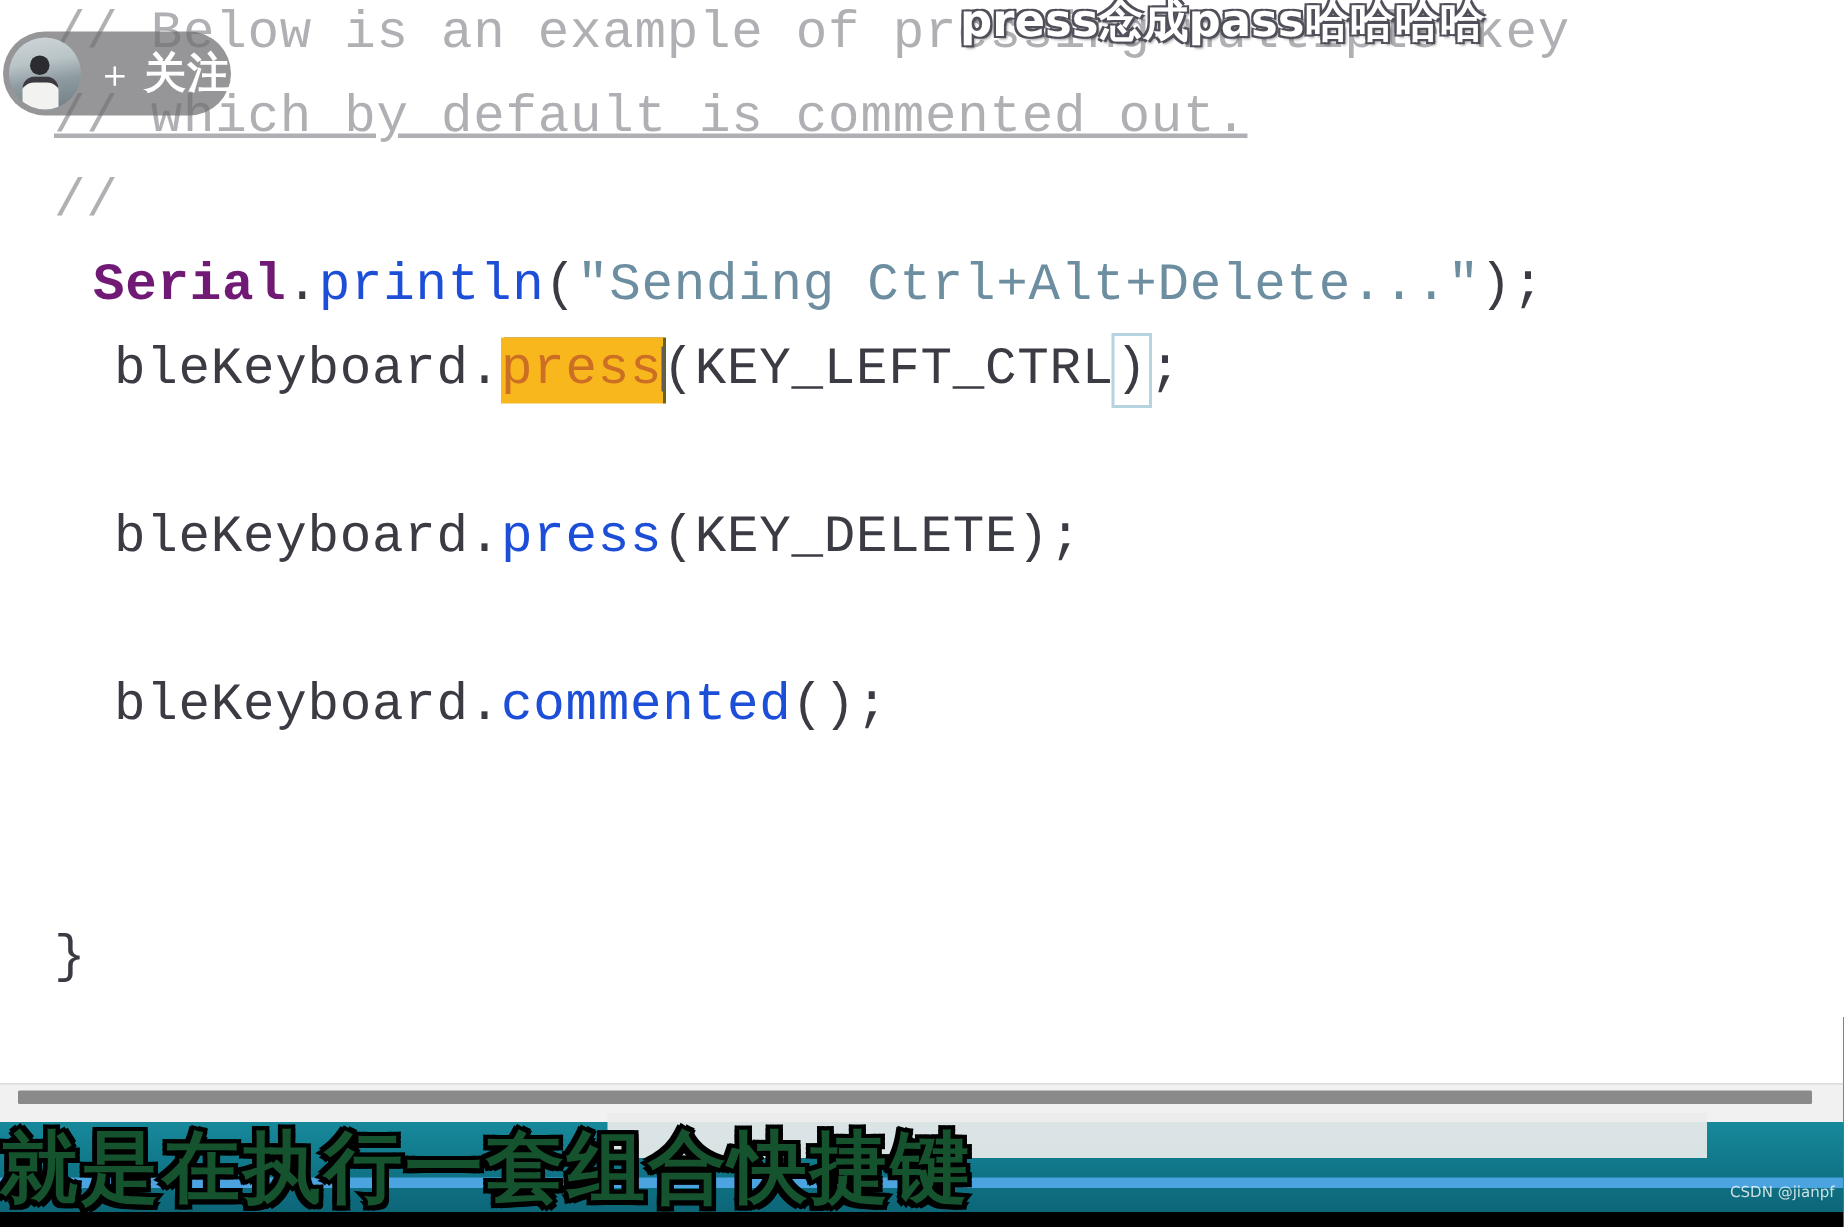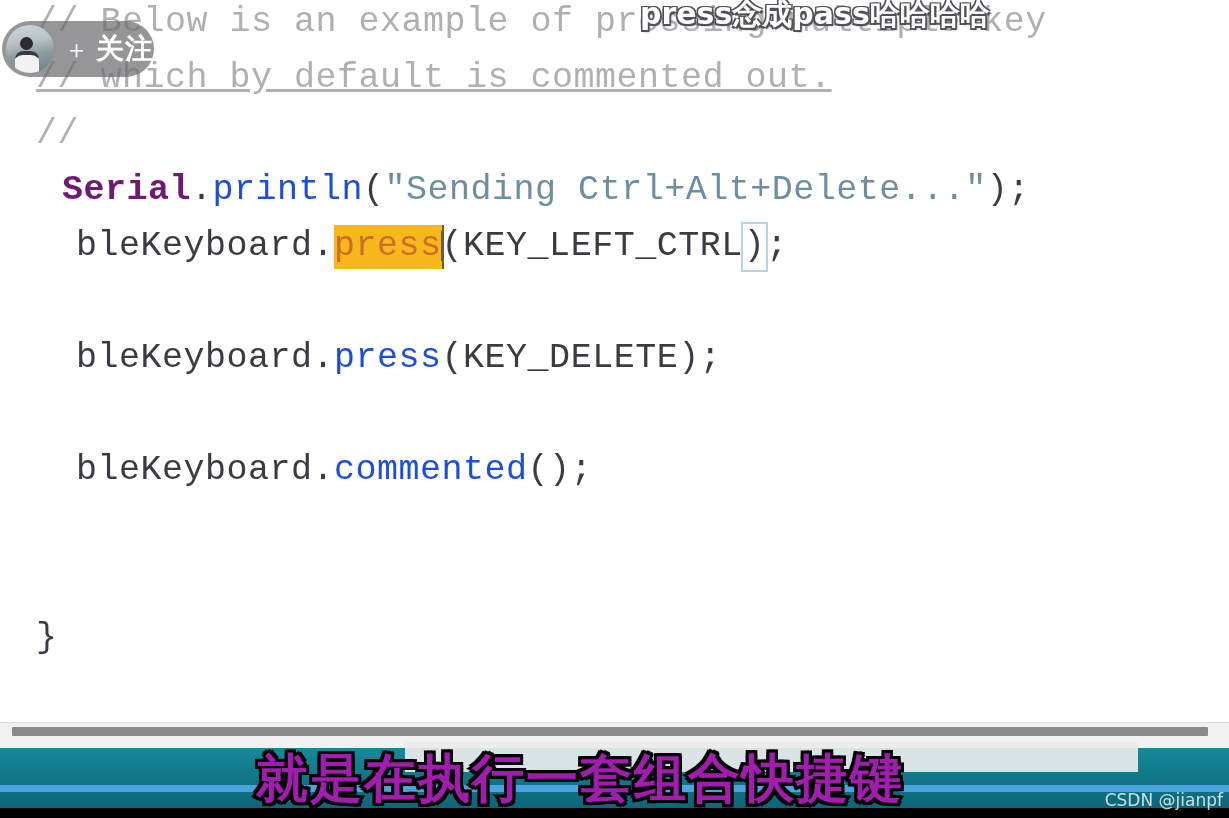--- a/index.html
+++ b/index.html
@@ -130,26 +130,25 @@
     width: 733px;
     height: 30px;
     background: #ebebeb;
     opacity: 0.92;
   }
   #caption {
     position: absolute;
     left: 0;
     top: 744px;
     width: 1160px;
-    text-align: center;
     font-family: "DejaVu Sans", "Liberation Sans", sans-serif;
     font-size: 52px;
     font-weight: bold;
     letter-spacing: 2px;
-    color: #a21caf;
+    color: #14532d;
     -webkit-text-stroke: 5px #000;
     paint-order: stroke fill;
     text-shadow:
       -3px -3px 0 #000, 3px -3px 0 #000,
       -3px  3px 0 #000, 3px  3px 0 #000,
        0px -3px 0 #000, 0px  3px 0 #000,
       -3px  0px 0 #000, 3px  0px 0 #000;
     white-space: nowrap;
   }
 
@@ -224,21 +223,21 @@
     margin-left: 7px;
     letter-spacing: 1px;
   }
 
   
   #watermark {
     position: absolute;
     right: 6px;
     top: 790px;
     font-family: "DejaVu Sans", "Liberation Sans", sans-serif;
-    font-size: 17px;
+    font-size: 10px;
     color: rgba(255,255,255,0.78);
     white-space: nowrap;
   }
 </style>
 </head>
 <body>
 
 <div id="screen">
 
   <div id="editor">

